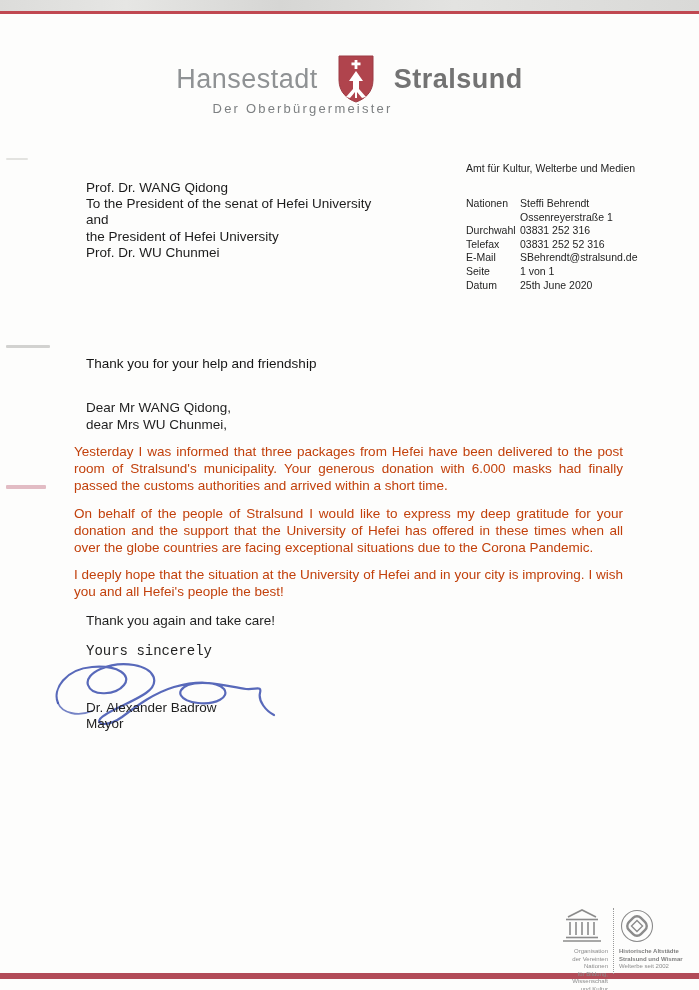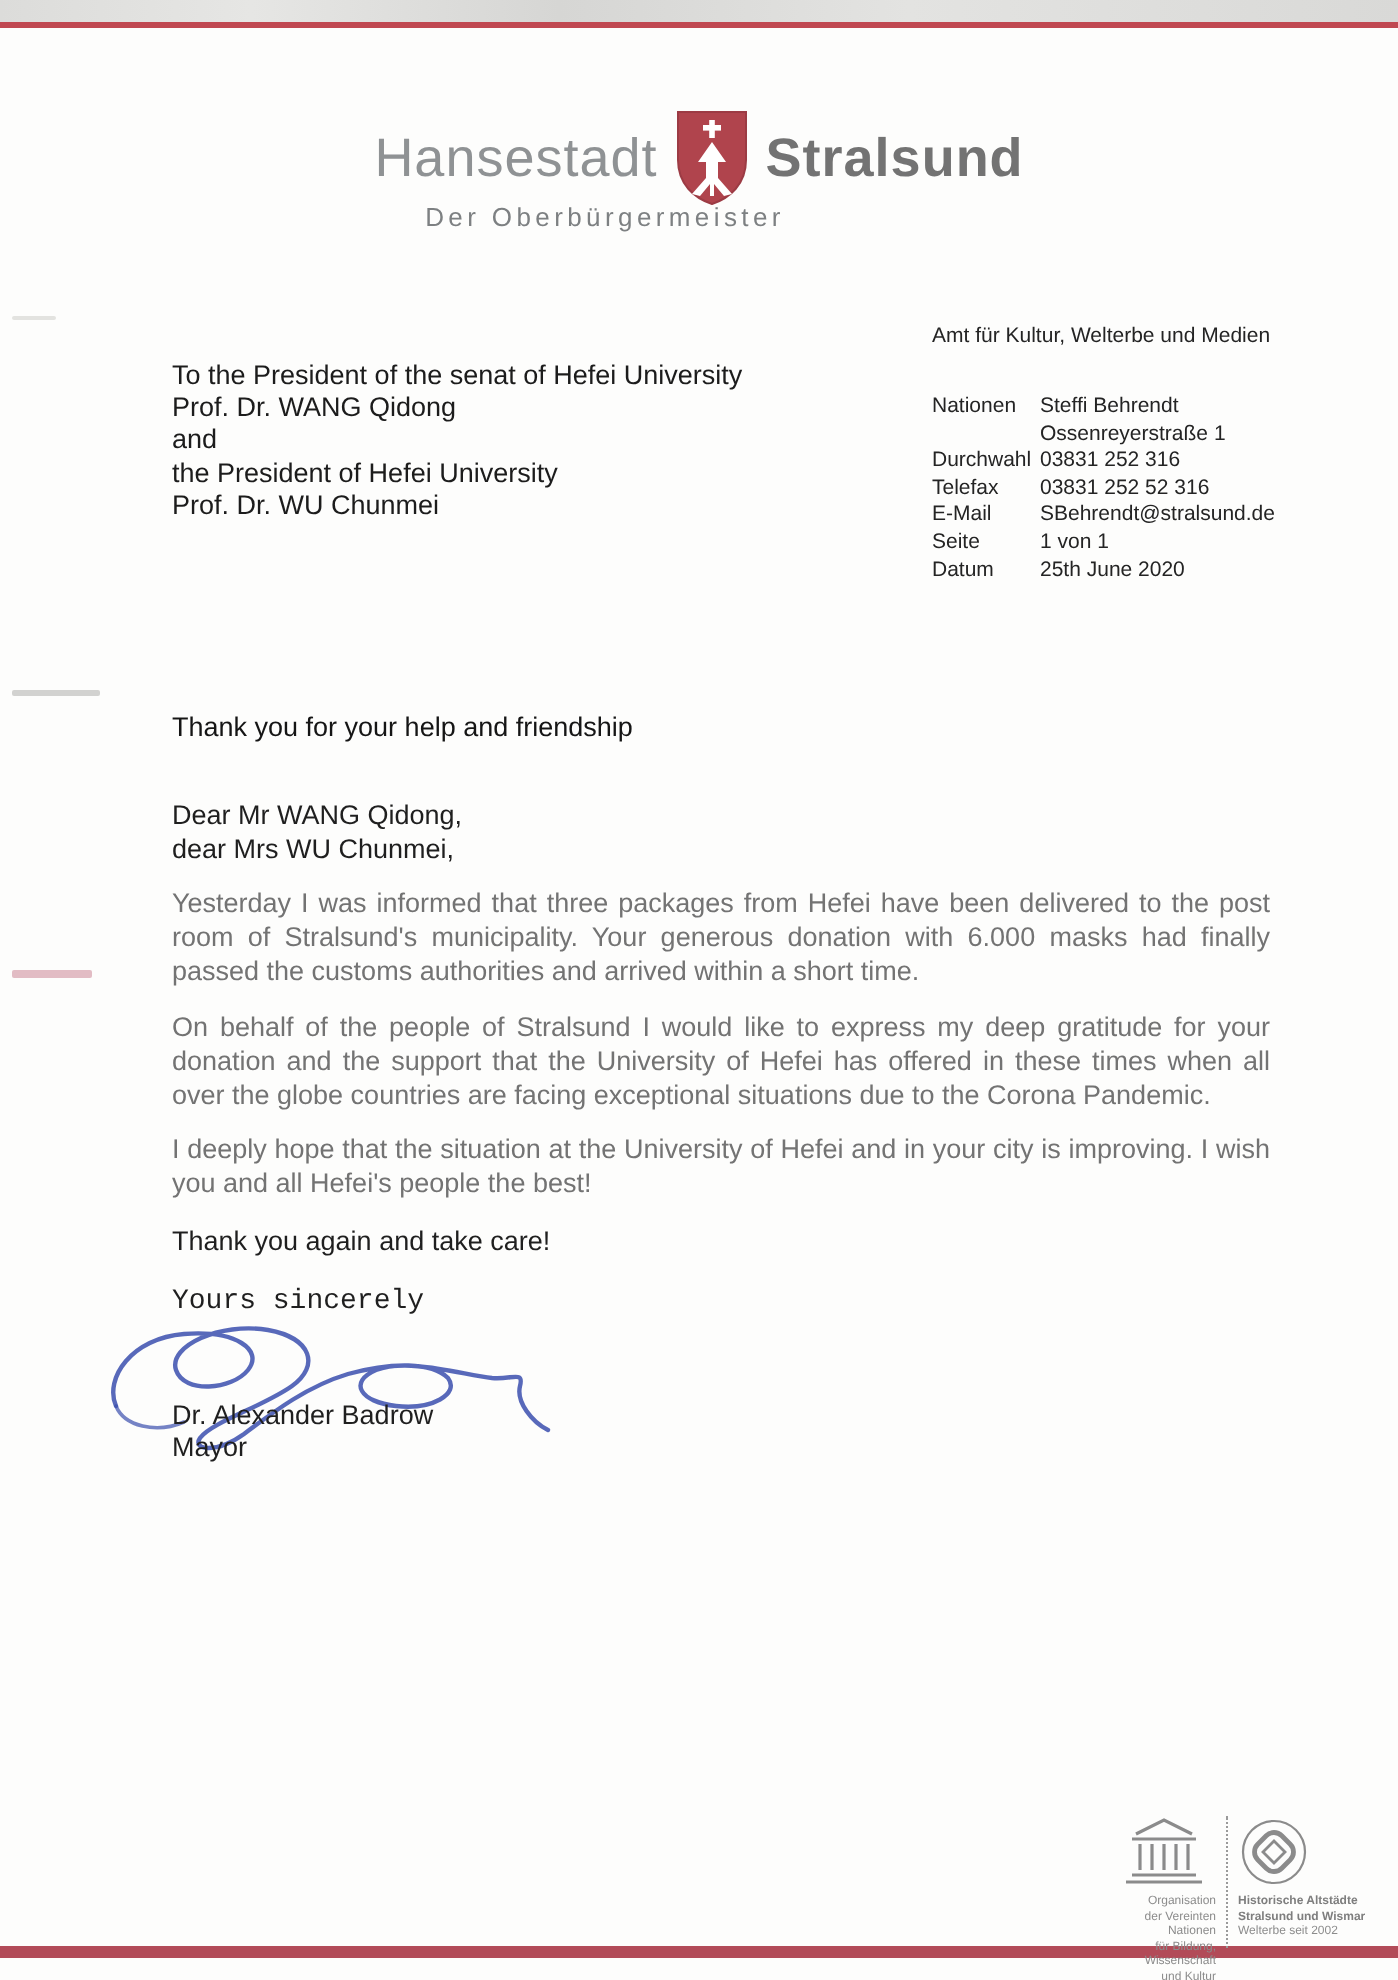--- a/index.html
+++ b/index.html
@@ -16,41 +16,41 @@
   .scan-top{position:absolute;top:0;left:0;width:699px;height:11px;
     background:linear-gradient(90deg,#dcdcda 0%,#e6e6e4 18%,#d6d6d4 40%,#e3e3e1 65%,#d9d9d7 100%);}
   .scan-top-redline{position:absolute;top:11px;left:0;width:699px;height:3px;background:#c04851;}
   .scan-bottom-redband{position:absolute;top:973px;left:0;width:699px;height:6px;background:#b24b58;}
   .fold-mark{position:absolute;left:6px;border-radius:1px;}
   .fold-1{top:158px;width:22px;height:2px;background:#e3e3e0;}
   .fold-2{top:345px;width:44px;height:3px;background:#d2d2d0;}
   .fold-3{top:485px;width:40px;height:4px;background:#e2bcc4;}
 
   
-  .lh-row{position:absolute;top:55px;left:0;width:699px;display:flex;justify-content:center;align-items:center;gap:9px;}
+  .lh-row{position:absolute;top:55px;left:0;width:699px;display:flex;justify-content:center;align-items:center;gap:20px;}
   .lh-prefix{font-size:27px;color:#8f9294;letter-spacing:.5px;}
   .lh-name{font-size:27px;font-weight:700;color:#737373;letter-spacing:.5px;}
   .lh-sub{position:absolute;top:101px;left:0;width:605px;text-align:center;
     font-size:13px;color:#7d8082;letter-spacing:2.2px;}
 
   
   .dept{position:absolute;left:466px;top:162px;font-size:10.5px;color:#242424;}
   .contact{position:absolute;left:466px;top:197px;font-size:10.5px;line-height:13.6px;color:#242424;}
   .contact .row{display:flex;}
   .contact .lbl{width:54px;flex:0 0 54px;}
   .contact .val{white-space:nowrap;}
 
   
   .recipient{position:absolute;left:86px;top:180px;font-size:13.5px;line-height:16.2px;color:#1c1c1c;}
 
   
   .subject{position:absolute;left:86px;top:356px;font-size:13.5px;font-weight:400;color:#151515;}
   .salutation{position:absolute;left:86px;top:400px;font-size:13.5px;line-height:16.5px;}
-  .bodytext{position:absolute;left:86px;width:549px;font-size:13.5px;line-height:17px;
-    text-align:justify;color:#737373;}
+  .bodytext{position:absolute;left:74px;width:549px;font-size:13.5px;line-height:17px;
+    text-align:justify;color:#c2410c;}
   .p1{top:443px;}
   .p2{top:505px;}
   .p3{top:566px;}
   .thanks{position:absolute;left:86px;top:613px;font-size:13.5px;}
   .closing{position:absolute;left:86px;top:643px;font-size:14px;font-family:Liberation Mono, monospace;}
   .sig-svg{position:absolute;left:48px;top:655px;}
   .signer{position:absolute;left:86px;top:700px;font-size:13.5px;line-height:16.2px;}
 
   
   .footer{position:absolute;left:556px;top:908px;display:flex;align-items:flex-start;}
@@ -84,22 +84,22 @@
         <path d="M18 16 L11 26 L15 26 L15 34 L8 42 L12 43 L17 37 L17 43 H19 L19 37 L24 43 L28 42 L21 34 L21 26 L25 26 Z" fill="#fff"></path>
       </svg>
     </span>
     <span class="lh-name">Stralsund</span>
   </div>
   <div class="lh-sub">Der Oberbürgermeister</div>
 
   <div class="dept">Amt für Kultur, Welterbe und Medien</div>
 
   <div class="recipient">
+    <div>Prof. Dr. WANG Qidong</div>
     <div>To the President of the senat of Hefei University</div>
-    <div>Prof. Dr. WANG Qidong</div>
     <div>and</div>
     <div>the President of Hefei University</div>
     <div>Prof. Dr. WU Chunmei</div>
   </div>
 
   <div class="contact">
     <div class="row">
       <span class="lbl">Nationen</span>
       <span class="val">Steffi Behrendt</span>
     </div>

